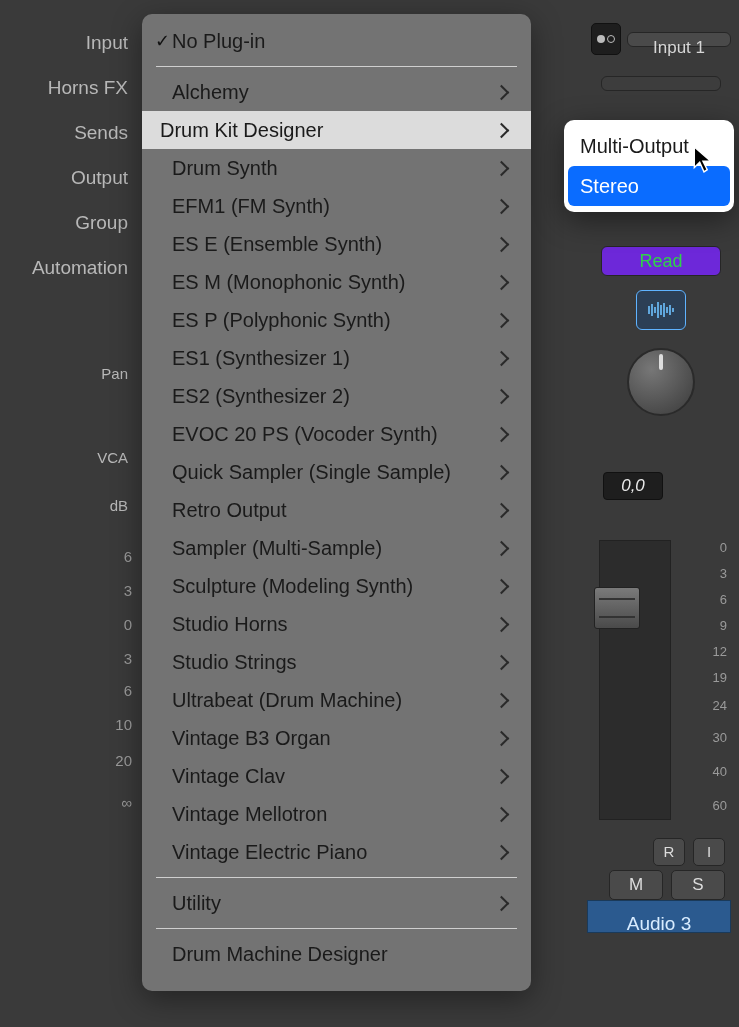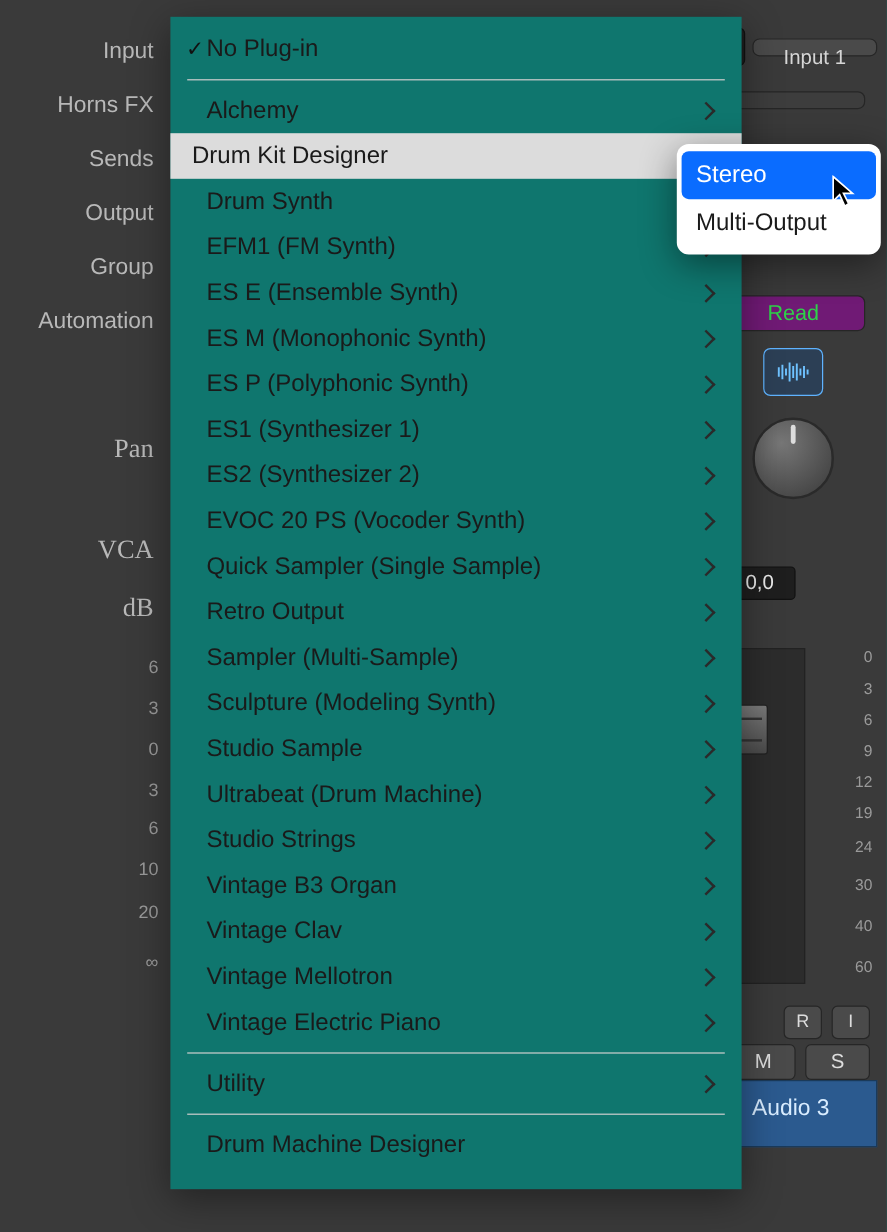--- a/index.html
+++ b/index.html
@@ -22,21 +22,21 @@
   }
   .labels .row {
     text-align: right;
     padding-right: 12px;
     font-size: 19px;
     color: #b8b8b8;
     height: 45px;
     line-height: 45px;
   }
   .labels .gap { height: 60px; }
-  .labels .row.small { font-size: 22px; height: 48px; line-height: 48px; font-family: Liberation Serif, serif; }
+  .labels .row.small { font-size: 15px; height: 48px; line-height: 48px; }
 
   
   .strip {
     position: absolute;
     right: 8px; top: 0;
     width: 140px;
   }
   .strip-row {
     display: flex;
     gap: 6px;
@@ -52,21 +52,21 @@
     height: 15px;
     line-height: 30px;
     font-size: 17px;
     color: #d6d6d6;
     text-align: center;
     flex: 1;
   }
   .strip-btn.wide { width: 120px; flex: none; }
   .read-btn {
     width: 120px;
-    background: #701a75;
+    background: #6d28d9;
     border: 1px solid #262626;
     border-radius: 6px;
     height: 30px;
     color: #2fd14a;
     font-size: 18px;
     text-align: center;
     line-height: 28px;
     margin: 8px auto 0;
   }
   .icon-btn {
@@ -99,20 +99,21 @@
     width: 60px;
     background:#1e1e1e;
     border:1px solid #111;
     border-radius:4px;
     color:#eaeaea;
     text-align:center;
     font-size:17px;
     height:28px;
     line-height:26px;
     margin: 56px 0 0 12px;
+    font-style: italic;
   }
 
   
   .fader-area {
     position:absolute;
     right:14px; top:540px;
     width:130px;
     height:290px;
   }
   .fader-track {
@@ -177,36 +178,36 @@
     border:1px solid #262626;
     border-radius:5px;
     font-size:17px;
     color:#ddd;
     text-align:center;
     line-height:28px;
   }
   .track-label {
     position:absolute;
     right:8px; top:900px;
-    width:144px; height:56px;
+    width:144px; height:33px;
     background:#2b5a8f;
     border:1px solid #1a3a5a;
     color:#d8ecff;
     font-size:19px;
     text-align:center;
     line-height:46px;
   }
 
   
   .menu {
     position:absolute;
     left:142px; top:14px;
-    width:476px;
-    background:#0f766e;
-    border-radius:0;
+    width:389px;
+    background:#737373;
+    border-radius:10px;
     box-shadow: 0 8px 30px rgba(0,0,0,0.4);
     padding: 8px 0 18px;
     color:#1a1a1a;
   }
   .menu hr {
     border:none; border-top:1px solid #cfcfcf;
     margin:6px 14px;
   }
   .menu-item {
     display:flex;
@@ -417,27 +418,27 @@
   <div class="menu-item has-sub">
       <span class="label">Retro Output</span>
     </div>
   <div class="menu-item has-sub">
       <span class="label">Sampler (Multi-Sample)</span>
     </div>
   <div class="menu-item has-sub">
       <span class="label">Sculpture  (Modeling Synth)</span>
     </div>
   <div class="menu-item has-sub">
-      <span class="label">Studio Sample</span>
+      <span class="label">Studio Horns</span>
+    </div>
+  <div class="menu-item has-sub">
+      <span class="label">Studio Strings</span>
     </div>
   <div class="menu-item has-sub">
       <span class="label">Ultrabeat (Drum Machine)</span>
-    </div>
-  <div class="menu-item has-sub">
-      <span class="label">Studio Strings</span>
     </div>
   <div class="menu-item has-sub">
       <span class="label">Vintage B3 Organ</span>
     </div>
   <div class="menu-item has-sub">
       <span class="label">Vintage Clav</span>
     </div>
   <div class="menu-item has-sub">
       <span class="label">Vintage Mellotron</span>
     </div>
@@ -448,23 +449,23 @@
   <div class="menu-item has-sub">
       <span class="label">Utility</span>
     </div>
   <hr>
   <div class="menu-item">
       <span class="label">Drum Machine Designer</span>
     </div>
 </div>
 
 <div class="submenu">
+  <div class="submenu-item">
+    <span>Multi-Output</span>
+  </div>
   <div class="submenu-item sel">
     <span>Stereo</span>
-  </div>
-  <div class="submenu-item">
-    <span>Multi-Output</span>
   </div>
 </div>
 
 <svg class="cursor" viewBox="0 0 20 26">
   <path d="M1 1 L1 20 L6 15 L10 24 L13 22 L9 14 L16 14 Z" fill="#000" stroke="#fff" stroke-width="1.3"></path>
 </svg>
 
 </body></html>

